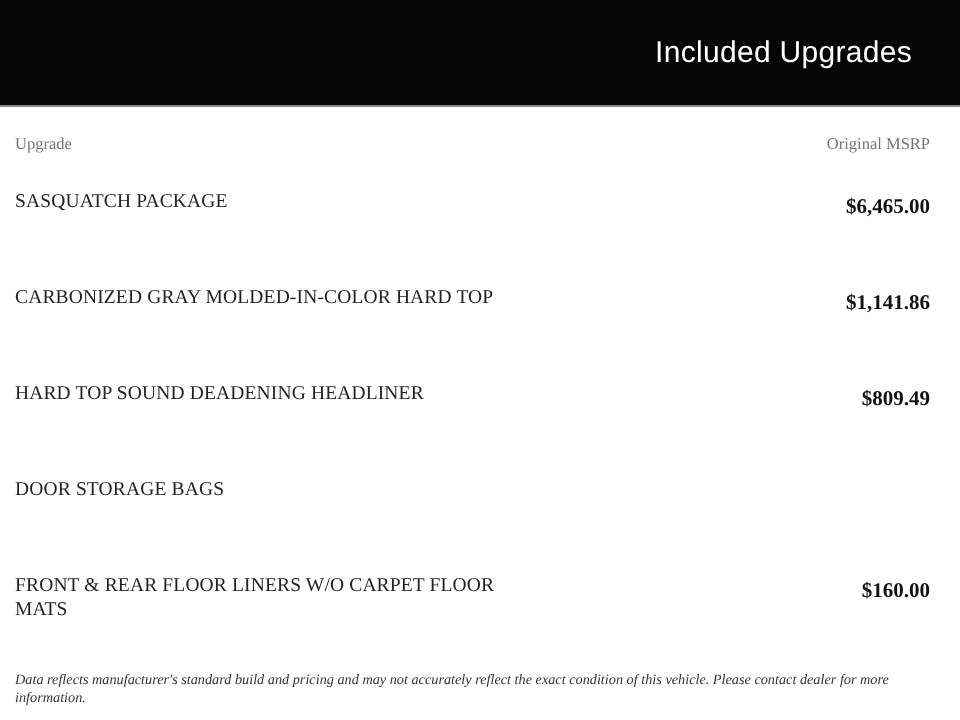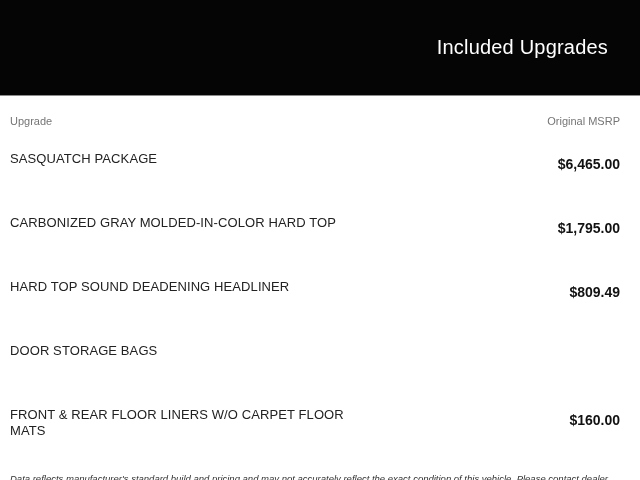--- a/index.html
+++ b/index.html
@@ -5,37 +5,38 @@
   html, body {
     margin: 0;
     padding: 0;
     width: 640px;
     height: 480px;
     background: #ffffff;
     font-family: "Liberation Sans", sans-serif;
     overflow: hidden;
   }
   .header-bar {
-    height: 96px;
+    height: 71px;
     background: #050505;
     border-bottom: 1px solid #8b8b8b;
     display: flex;
     align-items: center;
     justify-content: flex-end;
     padding-right: 32px;
     box-sizing: border-box;
   }
   .header-title {
     color: #ffffff;
     font-size: 20px;
     font-weight: 400;
     letter-spacing: 0.2px;
   }
   .content {
     padding: 0 20px 0 10px;
+    font-family: Liberation Serif, serif;
   }
   .column-header {
     display: flex;
     justify-content: space-between;
     align-items: flex-start;
     margin-top: 19px;
     height: 14px;
   }
   .column-label {
     font-size: 11px;
@@ -90,21 +91,21 @@
     <span class="column-label">Original MSRP</span>
   </div>
 
   <div class="rows">
     <div class="upgrade-row">
       <div class="upgrade-name">SASQUATCH PACKAGE</div>
       <div class="upgrade-price">$6,465.00</div>
     </div>
     <div class="upgrade-row">
       <div class="upgrade-name">CARBONIZED GRAY MOLDED-IN-COLOR HARD TOP</div>
-      <div class="upgrade-price">$1,795.00</div>
+      <div class="upgrade-price">$1,141.86</div>
     </div>
     <div class="upgrade-row">
       <div class="upgrade-name">HARD TOP SOUND DEADENING HEADLINER</div>
       <div class="upgrade-price">$809.49</div>
     </div>
     <div class="upgrade-row">
       <div class="upgrade-name">DOOR STORAGE BAGS</div>
     </div>
     <div class="upgrade-row">
       <div class="upgrade-name">FRONT &amp; REAR FLOOR LINERS W/O CARPET FLOOR MATS</div>

